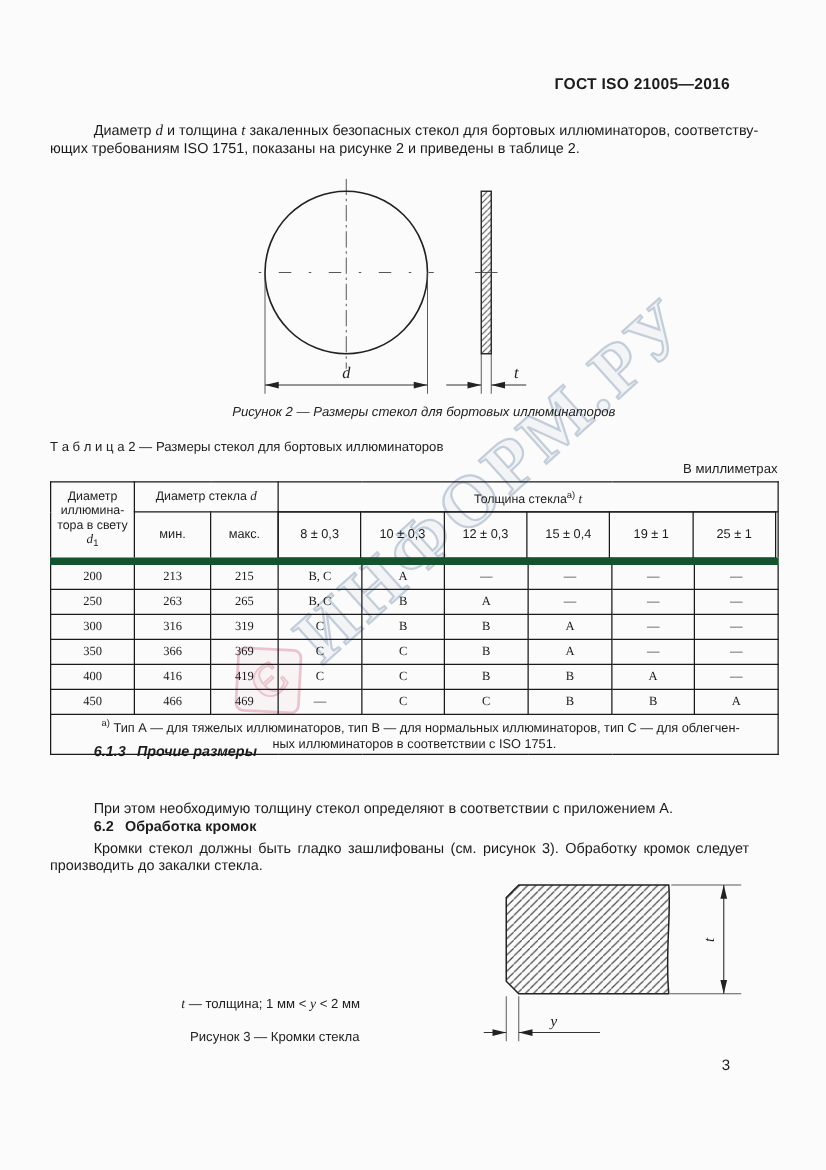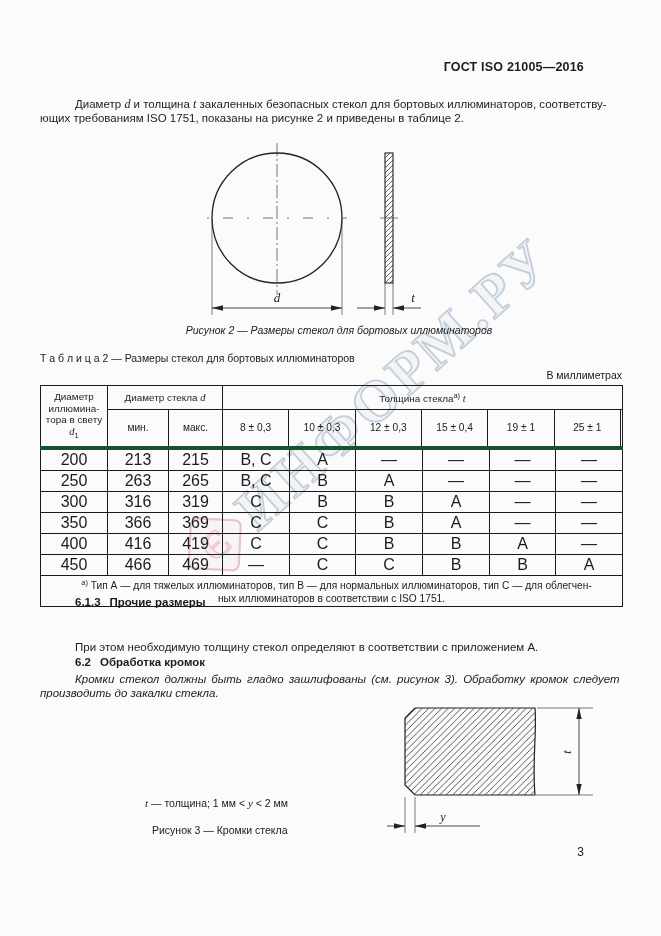--- a/index.html
+++ b/index.html
@@ -25,21 +25,21 @@
     font-size:10.5px;background:transparent;
   }
   table.gost td,table.gost th{
     border:1px solid #1a1a1a;text-align:center;vertical-align:middle;
     padding:1px 2px;font-weight:normal;
   }
   table.gost{border:1.5px solid #1a1a1a;}
   .hdr{font-size:9.9px;line-height:11.5px;}
   .hdr-sub{height:34px;font-size:10.2px;}
   .hdr-grp{height:21px;}
-  tr.body-row td{height:17px;font-size:16px;}
+  tr.body-row td{height:17px;font-size:10px;font-family:Liberation Serif, serif;}
   td.footnote{
     text-align:left;font-size:10.2px;line-height:12.5px;padding:3px 8px 4px 8px;
   }
   td.footnote .fn-indent{padding-left:10px;}
   sup{font-size:7.5px;}
   sub{font-size:7.5px;}
   .pre{white-space:pre-line;}
   .pagenum{right:77px;top:845px;font-size:12px;}
   svg text{font-family:"Liberation Serif",serif;}
   .wm{pointer-events:none;}
@@ -125,21 +125,21 @@
 тора в свету</span>
           <div><span class="sym" style="font-size:10.5px">d</span><sub>1</sub></div>
         </td>
         <td colspan="2" class="hdr hdr-grp">
           <span>Диаметр стекла </span><span class="sym" style="font-size:10.5px">d</span>
         </td>
         <td colspan="6" class="hdr hdr-grp">
           <span>Толщина стекла</span><sup>а)</sup> <span class="sym" style="font-size:10.5px">t</span>
         </td>
       </tr>
-      <tr style="border-bottom:4px solid #14532d;">
+      <tr style="border-bottom:6px solid #14532d;">
         <td class="hdr hdr-sub">мин.</td>
         <td class="hdr hdr-sub">макс.</td>
         <td colspan="6" style="padding:0;border:none;">
           <table class="gost" style="width:100%;border:none;margin:-1px;">
             <tbody>
                 <tr>
                   <td class="hdr hdr-sub">8 ± 0,3</td>
                   <td class="hdr hdr-sub">10 ± 0,3</td>
                   <td class="hdr hdr-sub">12 ± 0,3</td>
                   <td class="hdr hdr-sub">15 ± 0,4</td>
@@ -222,31 +222,31 @@
       <tbody>
         <tr>
         <td colspan="9" class="footnote">
           <span class="fn-indent"><sup>а)</sup></span><span> Тип А — для тяжелых иллюминаторов, тип В — для нормальных иллюминаторов, тип С — для облегчен-</span>
           <div>ных иллюминаторов в соответствии с ISO 1751.</div>
         </td>
       </tr>
     </tbody>
   </table>
 
-  <div class="abs sec-head" style="top:596px;">
+  <div class="abs sec-head" style="top:596px;font-style:italic;">
     <span class="num">6.1.3</span><span>Прочие размеры</span>
   </div>
   <div class="abs para" style="top:640px;">
     <div class="line indent">При этом необходимую толщину стекол определяют в соответствии с приложением А.</div>
   </div>
 
   <div class="abs sec-head" style="top:656px;">
     <span class="num">6.2</span><span>Обработка кромок</span>
   </div>
-  <div class="abs para" style="top:672px;font-style:italic;">
+  <div class="abs para" style="top:672px;">
     <div class="line indent" style="word-spacing:2px;">Кромки стекол должны быть гладко зашлифованы (см. рисунок 3). Обработку кромок следует</div>
     <div class="line">производить до закалки стекла.</div>
   </div>
 
   <svg class="abs" style="left:385px;top:700px;" width="240" height="140" viewBox="0 0 240 140">
     <defs>
       <pattern id="h3" patternUnits="userSpaceOnUse" width="6.5" height="6.5">
         <path d="M0,6.5 L6.5,0" stroke="#444" stroke-width="0.9"></path>
       </pattern>
     </defs>

